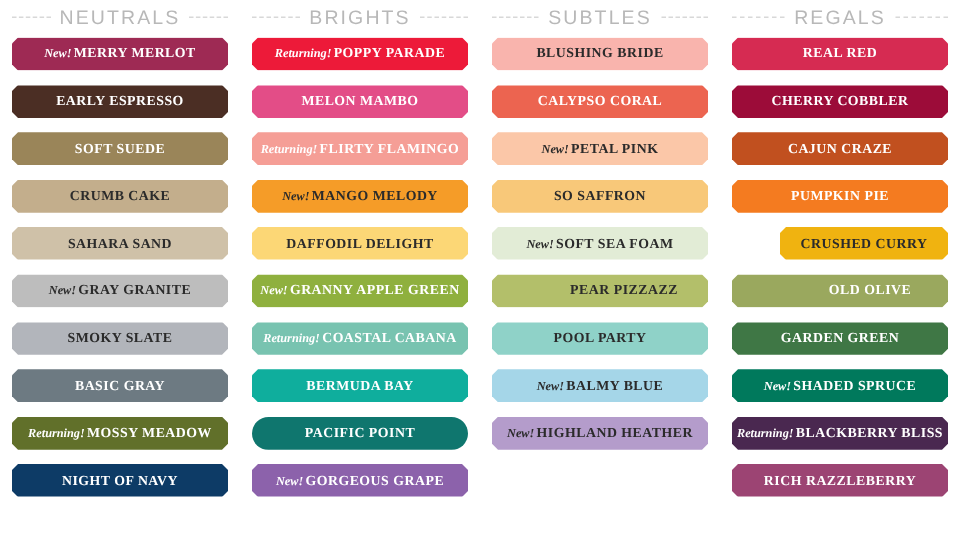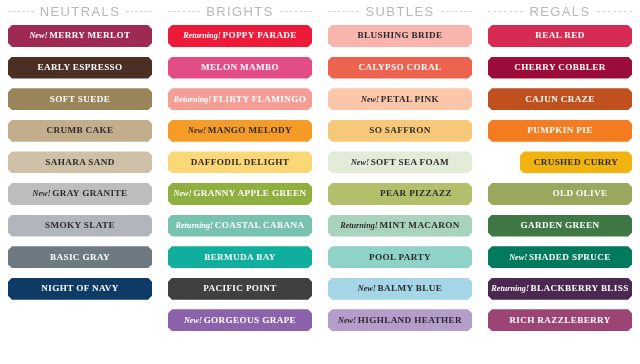--- a/index.html
+++ b/index.html
@@ -127,20 +127,23 @@
         </div>
         <div class="swatch" style="background: rgb(189, 189, 189);">
           <div class="swatch-label" style="color: rgb(43, 43, 43);"><span class="tag">New!</span><span>GRAY GRANITE</span></div>
         </div>
         <div class="swatch" style="background: rgb(178, 181, 187);">
           <div class="swatch-label" style="color: rgb(43, 43, 43);"><span>SMOKY SLATE</span></div>
         </div>
         <div class="swatch" style="background: rgb(109, 122, 130);">
           <div class="swatch-label" style="color: rgb(255, 255, 255);"><span>BASIC GRAY</span></div>
         </div>
+        <div class="swatch" style="background: rgb(97, 112, 42);">
+          <div class="swatch-label" style="color: rgb(255, 255, 255);"><span class="tag">Returning!</span><span>MOSSY MEADOW</span></div>
+        </div>
         <div class="swatch" style="background: rgb(13, 59, 102);">
           <div class="swatch-label" style="color: rgb(255, 255, 255);"><span>NIGHT OF NAVY</span></div>
         </div>
       </div>
     </div>
     <div class="column">
       <div class="col-header">
         <span class="rule" style="border-top-color: rgb(216, 216, 216);"></span>
         <span class="col-title" style="color: rgb(184, 184, 184);">BRIGHTS</span>
         <span class="rule" style="border-top-color: rgb(216, 216, 216);"></span>
@@ -163,21 +166,21 @@
         </div>
         <div class="swatch" style="background: rgb(143, 176, 62);">
           <div class="swatch-label" style="color: rgb(255, 255, 255);"><span class="tag">New!</span><span>GRANNY APPLE GREEN</span></div>
         </div>
         <div class="swatch" style="background: rgb(120, 195, 176);">
           <div class="swatch-label" style="color: rgb(255, 255, 255);"><span class="tag">Returning!</span><span>COASTAL CABANA</span></div>
         </div>
         <div class="swatch" style="background: rgb(15, 174, 157);">
           <div class="swatch-label" style="color: rgb(255, 255, 255);"><span>BERMUDA BAY</span></div>
         </div>
-        <div class="swatch" style="background: #404040;">
+        <div class="swatch" style="background: #0f766e; border-radius: 11px;">
           <div class="swatch-label" style="color: rgb(255, 255, 255);"><span>PACIFIC POINT</span></div>
         </div>
         <div class="swatch" style="background: rgb(140, 98, 171);">
           <div class="swatch-label" style="color: rgb(255, 255, 255);"><span class="tag">New!</span><span>GORGEOUS GRAPE</span></div>
         </div>
       </div>
     </div>
     <div class="column">
       <div class="col-header">
         <span class="rule" style="border-top-color: rgb(216, 216, 216);"></span>
@@ -196,23 +199,20 @@
         </div>
         <div class="swatch" style="background: rgb(248, 200, 121);">
           <div class="swatch-label" style="color: rgb(43, 43, 43);"><span>SO SAFFRON</span></div>
         </div>
         <div class="swatch" style="background: rgb(226, 236, 214);">
           <div class="swatch-label" style="color: rgb(43, 43, 43);"><span class="tag">New!</span><span>SOFT SEA FOAM</span></div>
         </div>
         <div class="swatch" style="background: rgb(179, 191, 106);">
           <div class="swatch-label" style="color: rgb(43, 43, 43); margin-left: 32px;"><span>PEAR PIZZAZZ</span></div>
         </div>
-        <div class="swatch" style="background: rgb(169, 211, 189);">
-          <div class="swatch-label" style="color: rgb(43, 43, 43);"><span class="tag">Returning!</span><span>MINT MACARON</span></div>
-        </div>
         <div class="swatch" style="background: rgb(143, 210, 200);">
           <div class="swatch-label" style="color: rgb(43, 43, 43);"><span>POOL PARTY</span></div>
         </div>
         <div class="swatch" style="background: rgb(165, 214, 232);">
           <div class="swatch-label" style="color: rgb(43, 43, 43);"><span class="tag">New!</span><span>BALMY BLUE</span></div>
         </div>
         <div class="swatch" style="background: rgb(180, 156, 203);">
           <div class="swatch-label" style="color: rgb(43, 43, 43);"><span class="tag">New!</span><span>HIGHLAND HEATHER</span></div>
         </div>
       </div>

